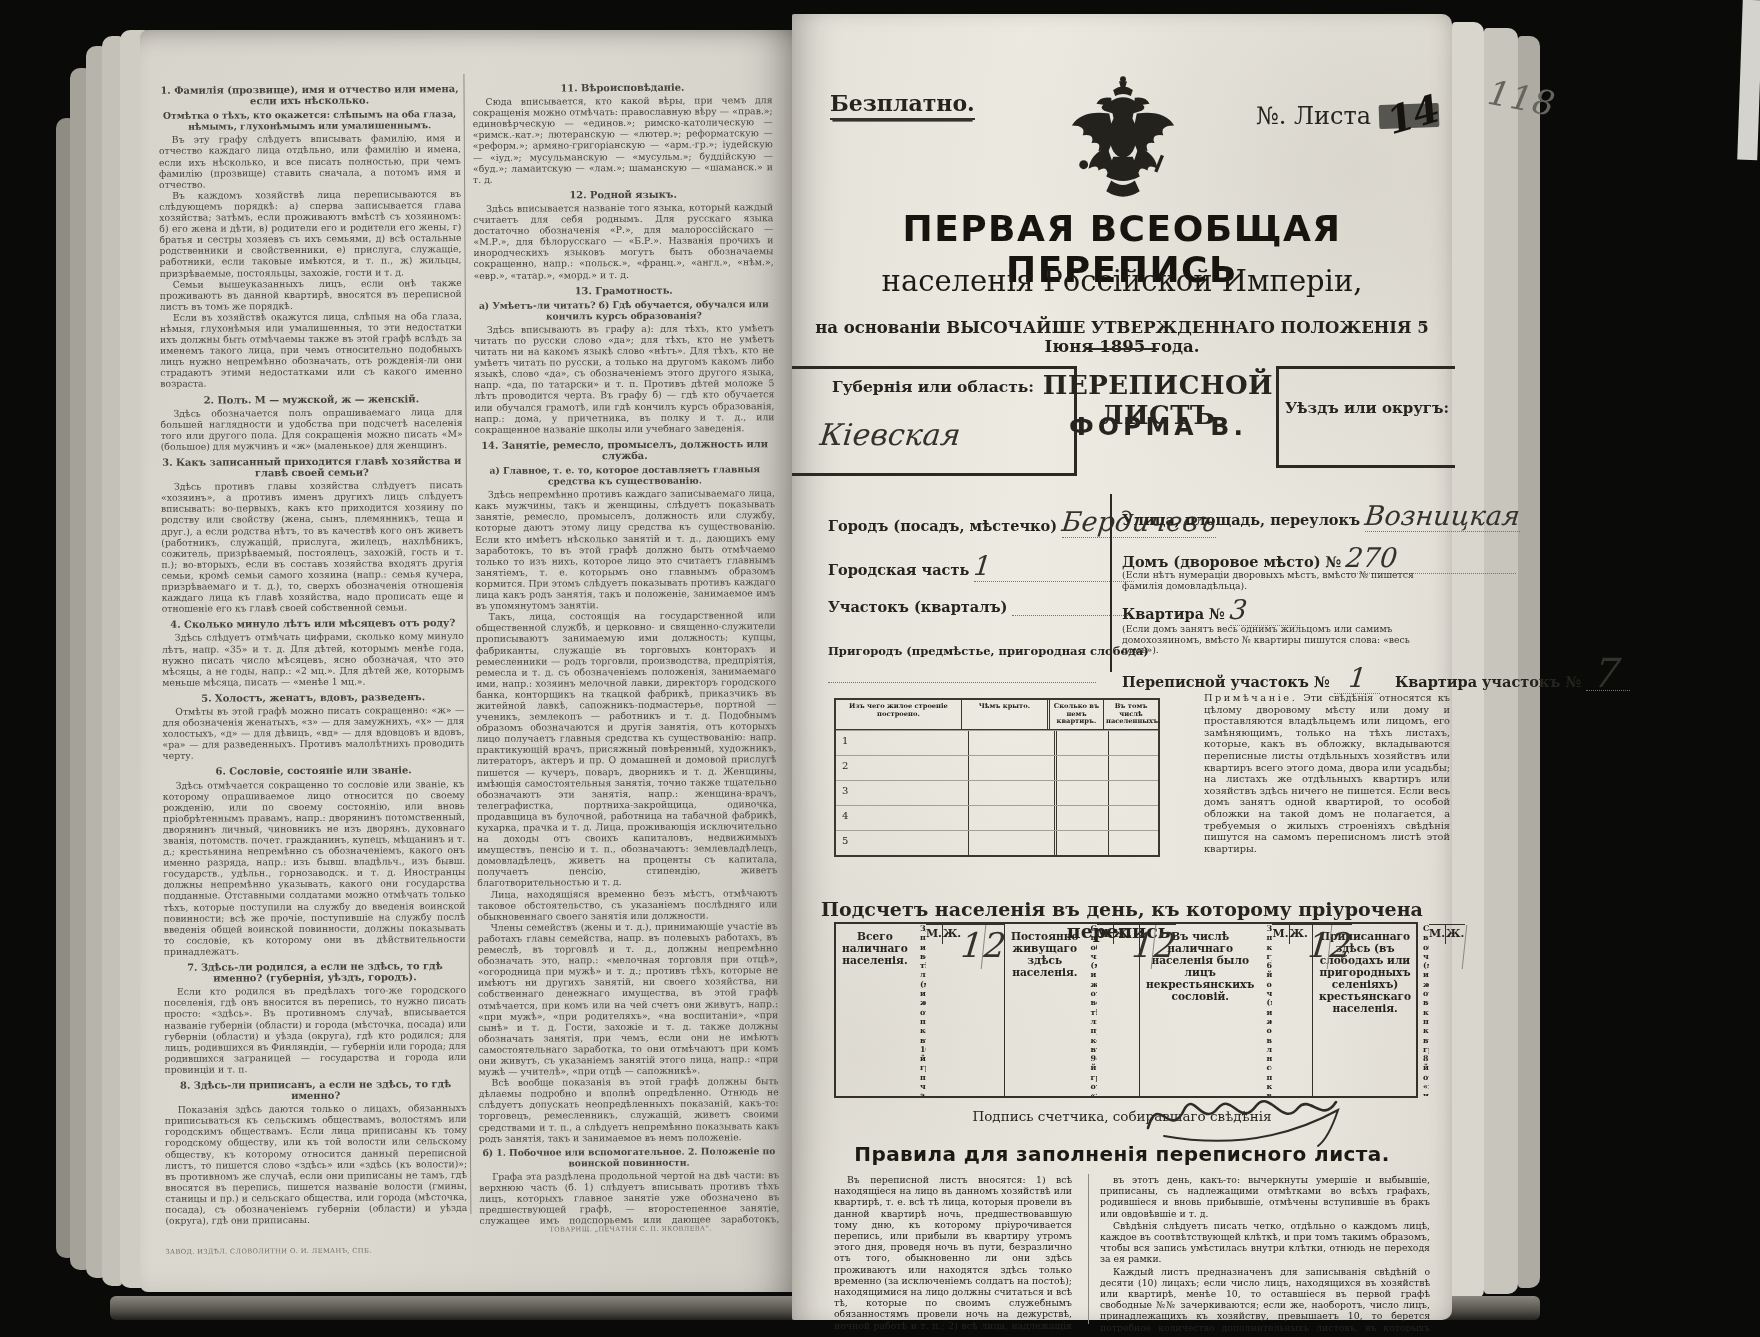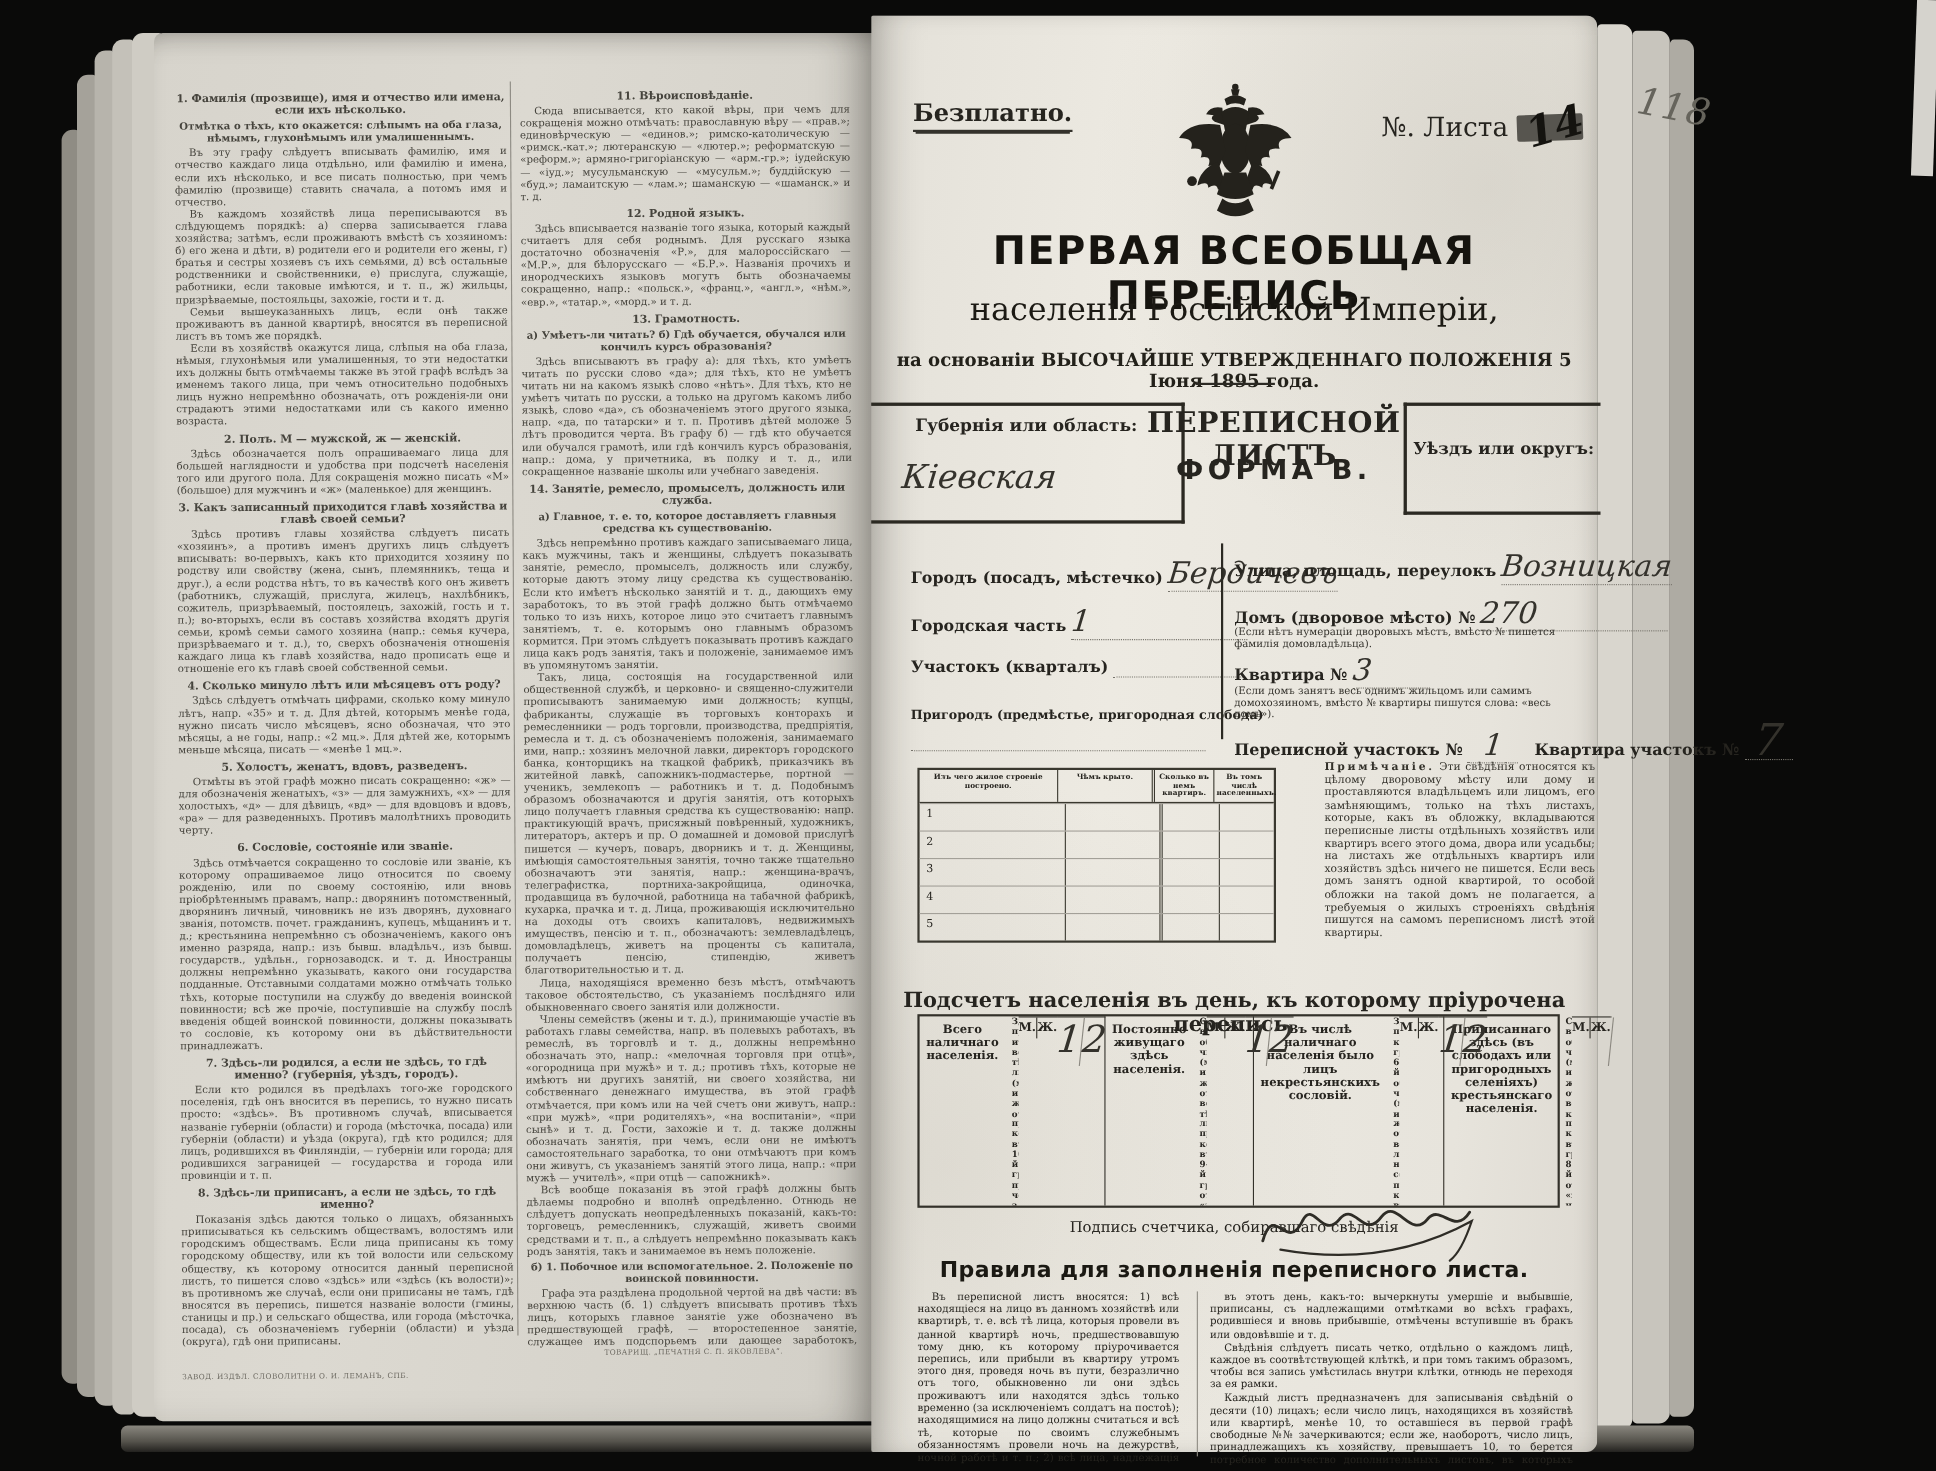--- a/index.html
+++ b/index.html
@@ -89,21 +89,21 @@
   .bh3{width:52px;border-left:3px double #3a382f;}
   .bh4{width:50px;border-left:1px solid #3a382f;}
   .brow{display:flex;height:24px;border-top:1px solid #a3a098;}
   .bc{display:block;}
   .bc1{width:128px;font-size:10px;padding:4px 0 0 6px;}
   .bc2{width:86px;border-left:1px solid #3a382f;}
   .bc3{width:52px;border-left:3px double #3a382f;}
   .bc4{width:50px;border-left:1px solid #3a382f;}
   .bnote{position:absolute;left:412px;top:678px;width:246px;font-size:9.8px;line-height:11.6px;
     text-align:justify;color:#33312a;}
-  .bnote .nlbl{letter-spacing:2.5px;font-weight:bold;}
+  .bnote .nlbl{letter-spacing:2.5px;font-weight:normal;}
   
   .ctitle{position:absolute;left:0;width:100%;top:884px;text-align:center;font-size:19px;font-weight:bold;}
   .ctable{position:absolute;left:42px;top:908px;width:580px;height:172px;border:2.5px solid #33312a;display:flex;}
   .cgroup{height:100%;border-right:1.6px solid #33312a;display:flex;}
   .cgroup:last-child{border-right:none;}
   .cgroup:nth-of-type(1){width:168px;}
   .cgroup:nth-of-type(2){width:134px;}
   .cgroup:nth-of-type(3){width:172px;}
   .cgroup:nth-of-type(4){width:106px;}
   .cg-title{font-size:10.6px;font-weight:bold;text-align:center;padding:6px 6px 2px;min-height:40px;line-height:12px;}

